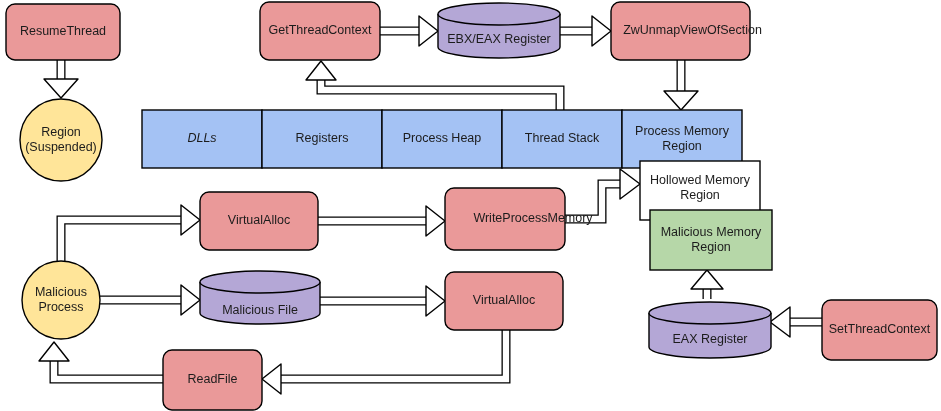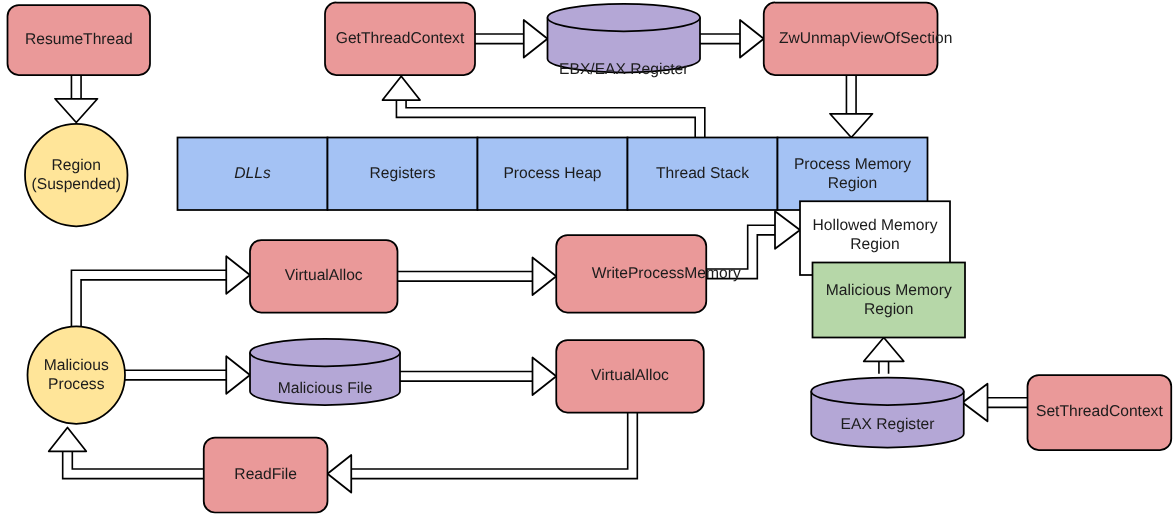--- a/index.html
+++ b/index.html
@@ -138,21 +138,21 @@
     <circle class="shape" cx="61" cy="140" r="41" fill="#ffe599"></circle>
     <circle class="shape" cx="61" cy="300" r="39" fill="#ffe599"></circle>
   </svg>
 
   <div class="lbl" style="left:6px;top:4px;width:114px;height:56px;">ResumeThread</div>
 
   <div class="lbl" style="left:21px;top:112px;width:80px;height:56px;">Region (Suspended)</div>
 
   <div class="lbl" style="left:260px;top:2px;width:120px;height:58px;">GetThreadContext</div>
 
-  <div class="lbl" style="left:438px;top:26px;width:122px;height:28px;margin-top:16px;">EBX/EAX Register</div>
+  <div class="lbl" style="left:438px;top:26px;width:122px;height:28px;">EBX/EAX Register</div>
 
   <div class="lbl" style="left:611px;top:2px;width:139px;height:58px;margin-left:12px;">ZwUnmapViewOfSection</div>
 
   <div class="lbl" style="left:142px;top:110px;width:120px;height:58px;font-style:italic;">DLLs</div>
   <div class="lbl" style="left:262px;top:110px;width:120px;height:58px;">Registers</div>
   <div class="lbl" style="left:382px;top:110px;width:120px;height:58px;">Process Heap</div>
   <div class="lbl" style="left:502px;top:110px;width:120px;height:58px;">Thread Stack</div>
   <div class="lbl" style="left:627px;top:110px;width:110px;height:58px;">Process Memory Region</div>
 
   <div class="lbl" style="left:644px;top:163px;width:112px;height:50px;">Hollowed Memory Region</div>

